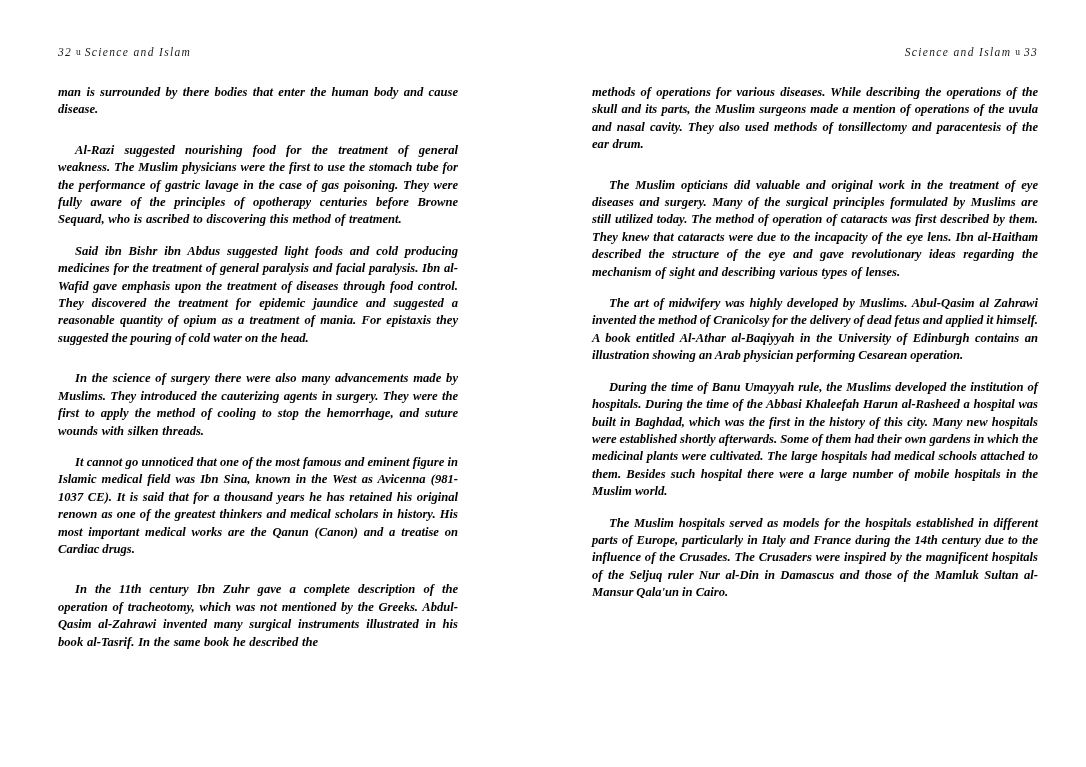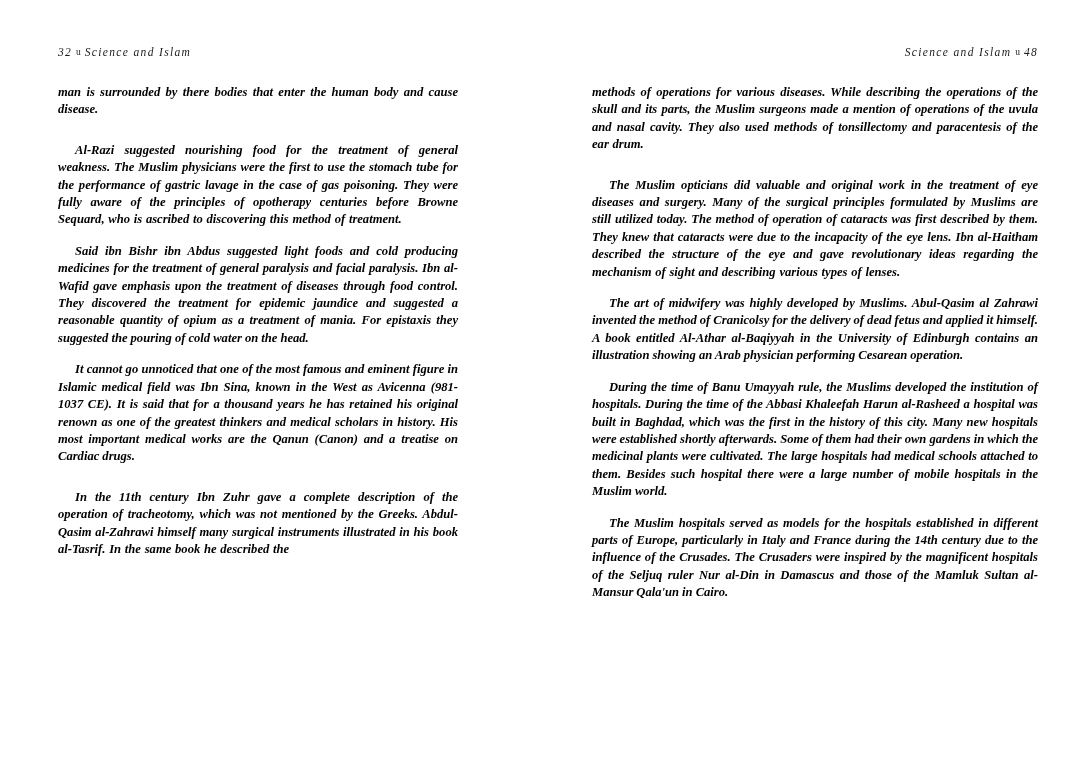--- a/index.html
+++ b/index.html
@@ -104,30 +104,31 @@
   <div class="page page-left">
 
     <div class="runhead runhead-left">
       <span class="folio">32</span><span class="orn">u</span><span class="bookname">Science and Islam</span>
     </div>
 
     <div class="textcol">
       <p class="cont tight">man is surrounded by there bodies that enter the human body and cause disease.</p>
       <p class="indent loose">Al-Razi suggested nourishing food for the treatment of general weakness. The Muslim physicians were the first to use the stomach tube for the performance of gastric lavage in the case of gas poisoning. They were fully aware of the principles of opotherapy centuries before Browne Sequard, who is ascribed to discovering this method of treatment.</p>
       <p class="indent tight">Said ibn Bishr ibn Abdus suggested light foods and cold producing medicines for the treatment of general paralysis and facial paralysis. Ibn al-Wafid gave emphasis upon the treatment of diseases through food control. They discovered the treatment for epidemic jaundice and suggested a reasonable quantity of opium as a treatment of mania. For epistaxis they suggested the pouring of cold water on the head.</p>
+      <p class="indent loose">In the science of surgery there were also many advancements made by Muslims. They introduced the cauterizing agents in surgery. They were the first to apply the method of cooling to stop the hemorrhage, and suture wounds with silken threads.</p>
       <p class="indent tight">It cannot go unnoticed that one of the most famous and eminent figure in Islamic medical field was Ibn Sina, known in the West as Avicenna (981-1037 CE). It is said that for a thousand years he has retained his original renown as one of the greatest thinkers and medical scholars in history. His most important medical works are the Qanun (Canon) and a treatise on Cardiac drugs.</p>
-      <p class="indent loose">In the 11th century Ibn Zuhr gave a complete description of the operation of tracheotomy, which was not mentioned by the Greeks. Abdul-Qasim al-Zahrawi himself many surgical instruments illustrated in his book al-Tasrif. In the same book he described the</p>
+      <p class="indent loose">In the 11th century Ibn Zuhr gave a complete description of the operation of tracheotomy, which was not mentioned by the Greeks. Abdul-Qasim al-Zahrawi invented many surgical instruments illustrated in his book al-Tasrif. In the same book he described the</p>
     </div>
 
   </div>
 
   <div class="page page-right">
 
     <div class="runhead runhead-right">
-      <span class="bookname">Science and Islam</span><span class="orn">u</span><span class="folio">48</span>
+      <span class="bookname">Science and Islam</span><span class="orn">u</span><span class="folio">33</span>
     </div>
 
     <div class="textcol">
       <p class="cont loose">methods of operations for various diseases. While describing the operations of the skull and its parts, the Muslim surgeons made a mention of operations of the uvula and nasal cavity. They also used methods of tonsillectomy and paracentesis of the ear drum.</p>
       <p class="indent loose">The Muslim opticians did valuable and original work in the treatment of eye diseases and surgery. Many of the surgical principles formulated by Muslims are still utilized today. The method of operation of cataracts was first described by them. They knew that cataracts were due to the incapacity of the eye lens. Ibn al-Haitham described the structure of the eye and gave revolutionary ideas regarding the mechanism of sight and describing various types of lenses.</p>
       <p class="indent tight">The art of midwifery was highly developed by Muslims. Abul-Qasim al Zahrawi invented the method of Cranicolsy for the delivery of dead fetus and applied it himself. A book entitled Al-Athar al-Baqiyyah in the University of Edinburgh contains an illustration showing an Arab physician performing Cesarean operation.</p>
       <p class="indent tight">During the time of Banu Umayyah rule, the Muslims developed the institution of hospitals. During the time of the Abbasi Khaleefah Harun al-Rasheed a hospital was built in Baghdad, which was the first in the history of this city. Many new hospitals were established shortly afterwards. Some of them had their own gardens in which the medicinal plants were cultivated. The large hospitals had medical schools attached to them. Besides such hospital there were a large number of mobile hospitals in the Muslim world.</p>
       <p class="indent tight">The Muslim hospitals served as models for the hospitals established in different parts of Europe, particularly in Italy and France during the 14th century due to the influence of the Crusades. The Crusaders were inspired by the magnificent hospitals of the Seljuq ruler Nur al-Din in Damascus and those of the Mamluk Sultan al-Mansur Qala'un in Cairo.</p>
     </div>
 

